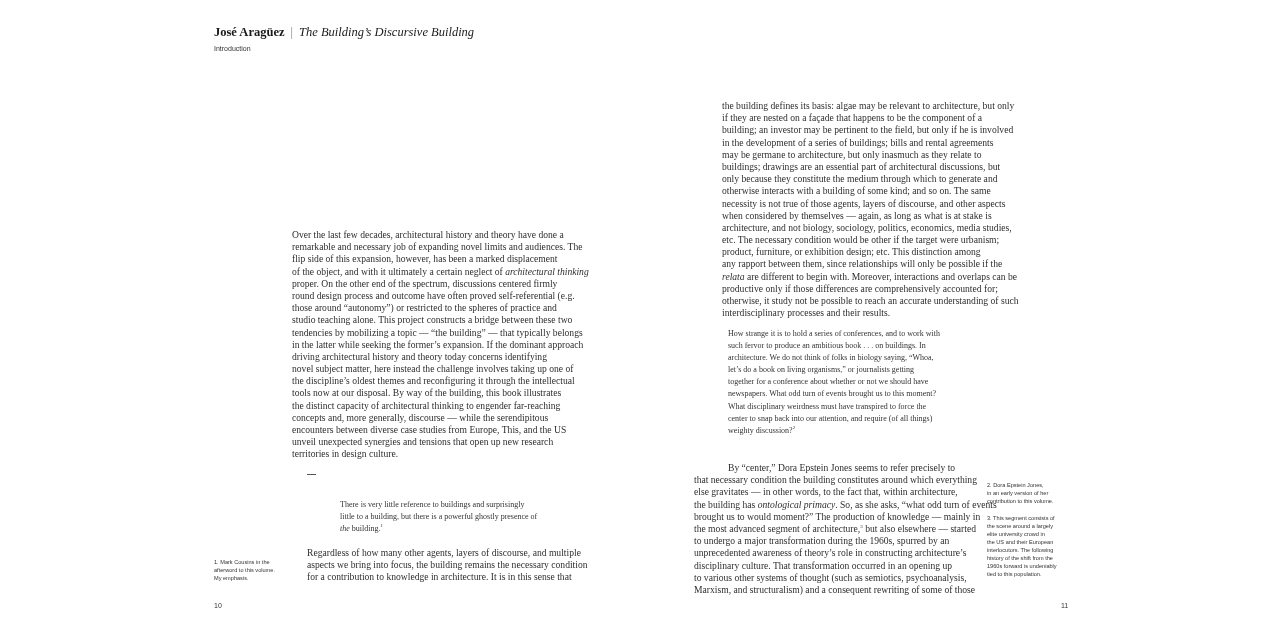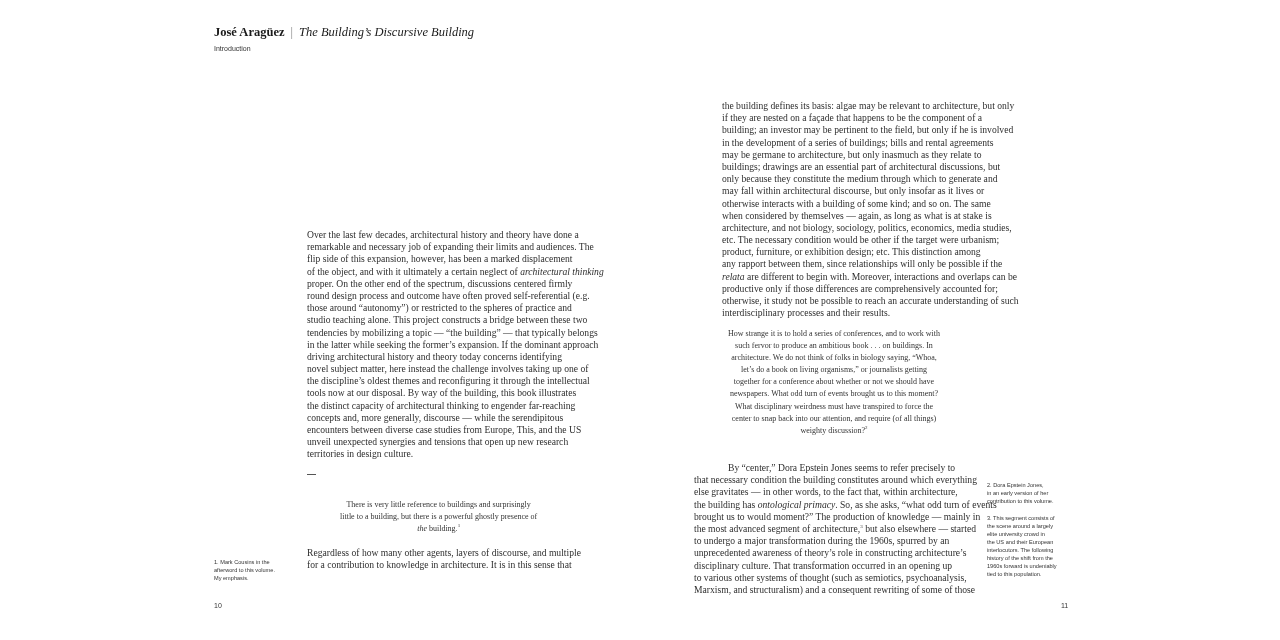--- a/index.html
+++ b/index.html
@@ -7,40 +7,40 @@
   .serif { font-family: "Liberation Serif", "DejaVu Serif", serif; }
   .sans { font-family: "Liberation Sans", "DejaVu Sans", sans-serif; }
   .abs { position: absolute; }
   .header-title { left: 214px; top: 25px; font-size: 12.5px; white-space: nowrap; color: #1a1a1a; }
   .header-title .author { font-weight: bold; }
   .header-title .sep { color: #888; margin: 0 6px; font-weight: normal; }
   .header-title .book { font-style: italic; }
   .header-sub { left: 214px; top: 45px; font-size: 7px; color: #333; }
   .lines { font-size: 9.6px; line-height: 12.2px; color: #2e2e2e; }
   .lines .ln { white-space: nowrap; display: block; height: 12.2px; }
-  .quote { font-size: 8px; line-height: 12.1px; color: #333; text-align: center; }
+  .quote { font-size: 8px; line-height: 12.1px; color: #333; }
   .quote .ln { white-space: nowrap; display: block; height: 12.1px; }
   .fn { font-size: 5.6px; line-height: 8px; color: #333; }
   .fn .ln { white-space: nowrap; display: block; height: 8px; }
   .pnum { font-size: 7px; color: #333; }
   .dash { left: 307px; top: 474px; width: 9px; height: 1px; background: #555; }
   i { }
   sup { font-size: 5px; vertical-align: super; line-height: 0; }
 </style>
 </head>
 <body>
 
 <div class="abs header-title serif">
   <span class="author">José Aragüez</span><span class="sep">|</span><span class="book">The Building’s Discursive Building</span>
 </div>
 <div class="abs header-sub sans">Introduction</div>
 
-<div class="abs lines serif" style="left:307px; top:229px;">
+<div class="abs lines serif" style="left:292px; top:229px;">
   <span class="ln">Over the last few decades, architectural history and theory have done a</span>
-  <span class="ln">remarkable and necessary job of expanding their limits and audiences. The</span>
+  <span class="ln">remarkable and necessary job of expanding novel limits and audiences. The</span>
   <span class="ln">flip side of this expansion, however, has been a marked displacement</span>
   <span class="ln"><span>of the object, and with it ultimately a certain neglect of </span><i>architectural thinking</i></span>
   <span class="ln">proper. On the other end of the spectrum, discussions centered firmly</span>
   <span class="ln">round design process and outcome have often proved self-referential (e.g.</span>
   <span class="ln">those around “autonomy”) or restricted to the spheres of practice and</span>
   <span class="ln">studio teaching alone. This project constructs a bridge between these two</span>
   <span class="ln">tendencies by mobilizing a topic — “the building” — that typically belongs</span>
   <span class="ln">in the latter while seeking the former’s expansion. If the dominant approach</span>
   <span class="ln">driving architectural history and theory today concerns identifying</span>
   <span class="ln">novel subject matter, here instead the challenge involves taking up one of</span>
@@ -56,41 +56,42 @@
 <div class="abs dash"></div>
 
 <div class="abs quote serif" style="left:340px; top:499px;">
   <span class="ln">There is very little reference to buildings and surprisingly</span>
   <span class="ln">little to a building, but there is a powerful ghostly presence of</span>
   <span class="ln"><i>the</i><span> building.</span><sup>1</sup></span>
 </div>
 
 <div class="abs lines serif" style="left:307px; top:547px;">
   <span class="ln">Regardless of how many other agents, layers of discourse, and multiple</span>
+  <span class="ln">aspects we bring into focus, the building remains the necessary condition</span>
   <span class="ln">for a contribution to knowledge in architecture. It is in this sense that</span>
 </div>
 
 <div class="abs fn sans" style="left:214px; top:558px;">
   <span class="ln">1. Mark Cousins in the</span>
   <span class="ln">afterword to this volume.</span>
   <span class="ln">My emphasis.</span>
 </div>
 
 <div class="abs pnum sans" style="left:214px; top:602px;">10</div>
 
 <div class="abs lines serif" style="left:722px; top:58px;margin-top:42px;">
   <span class="ln">the building defines its basis: algae may be relevant to architecture, but only</span>
   <span class="ln">if they are nested on a façade that happens to be the component of a</span>
   <span class="ln">building; an investor may be pertinent to the field, but only if he is involved</span>
   <span class="ln">in the development of a series of buildings; bills and rental agreements</span>
   <span class="ln">may be germane to architecture, but only inasmuch as they relate to</span>
   <span class="ln">buildings; drawings are an essential part of architectural discussions, but</span>
   <span class="ln">only because they constitute the medium through which to generate and</span>
-  <span class="ln">may fall within architectural discourse, but only insofar as it lives or</span>
   <span class="ln">otherwise interacts with a building of some kind; and so on. The same</span>
+  <span class="ln">necessity is not true of those agents, layers of discourse, and other aspects</span>
   <span class="ln">when considered by themselves — again, as long as what is at stake is</span>
   <span class="ln">architecture, and not biology, sociology, politics, economics, media studies,</span>
   <span class="ln">etc. The necessary condition would be other if the target were urbanism;</span>
   <span class="ln">product, furniture, or exhibition design; etc. This distinction among</span>
   <span class="ln">any rapport between them, since relationships will only be possible if the</span>
   <span class="ln"><i>relata</i><span> are different to begin with. Moreover, interactions and overlaps can be</span></span>
   <span class="ln">productive only if those differences are comprehensively accounted for;</span>
   <span class="ln">otherwise, it study not be possible to reach an accurate understanding of such</span>
   <span class="ln">interdisciplinary processes and their results.</span>
 </div>

